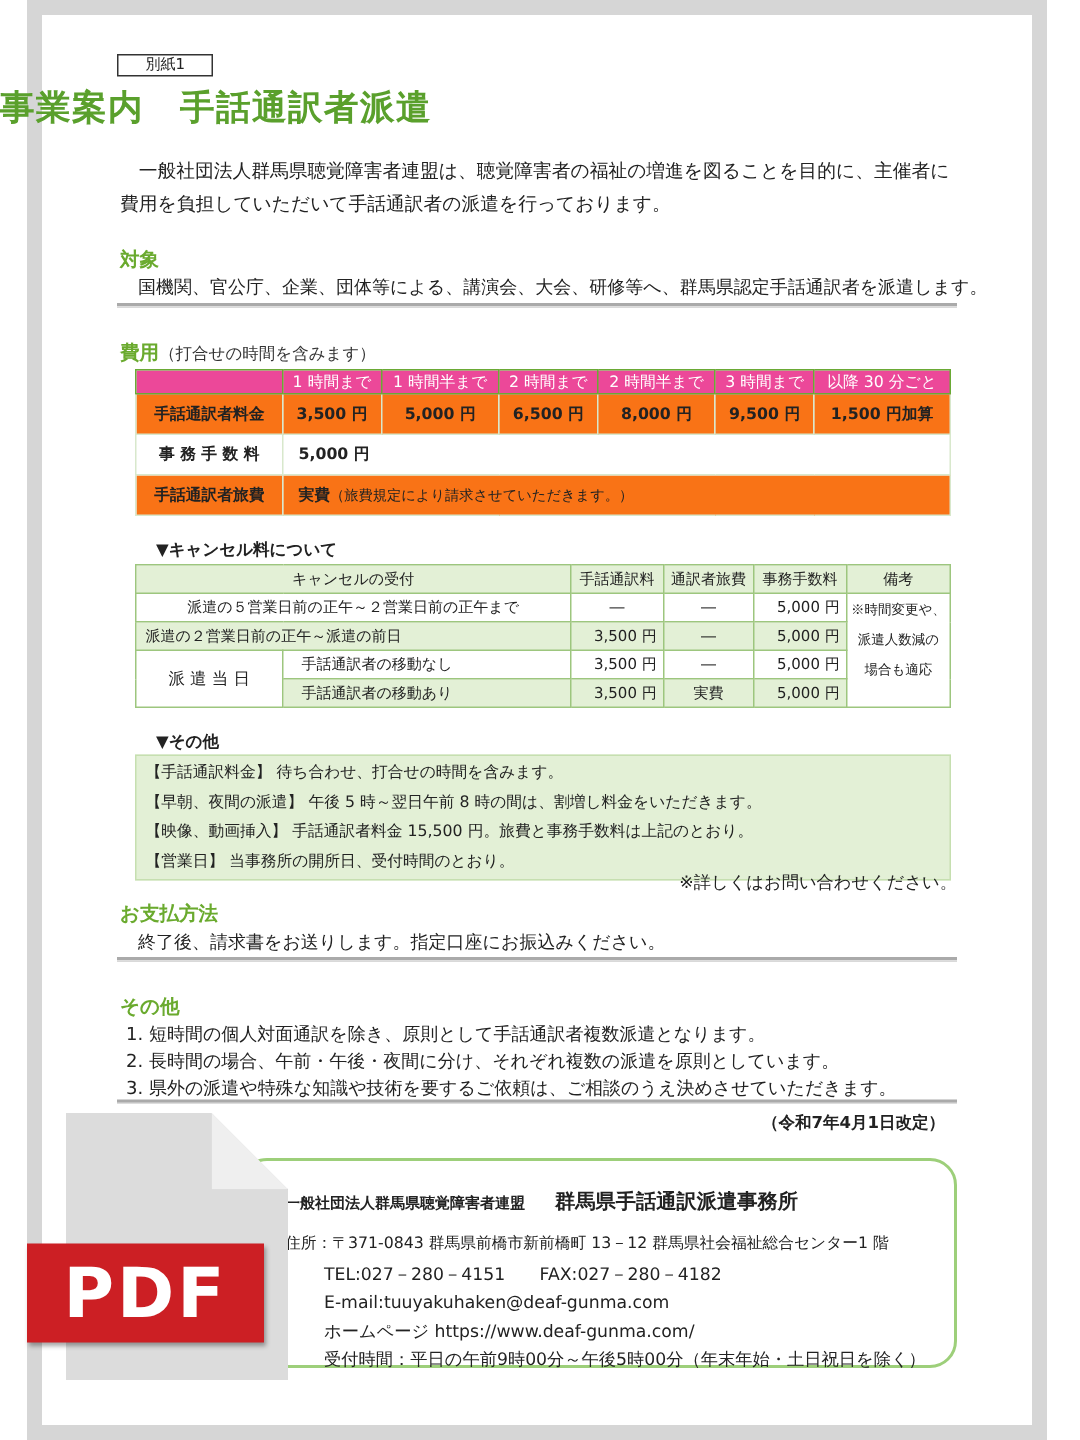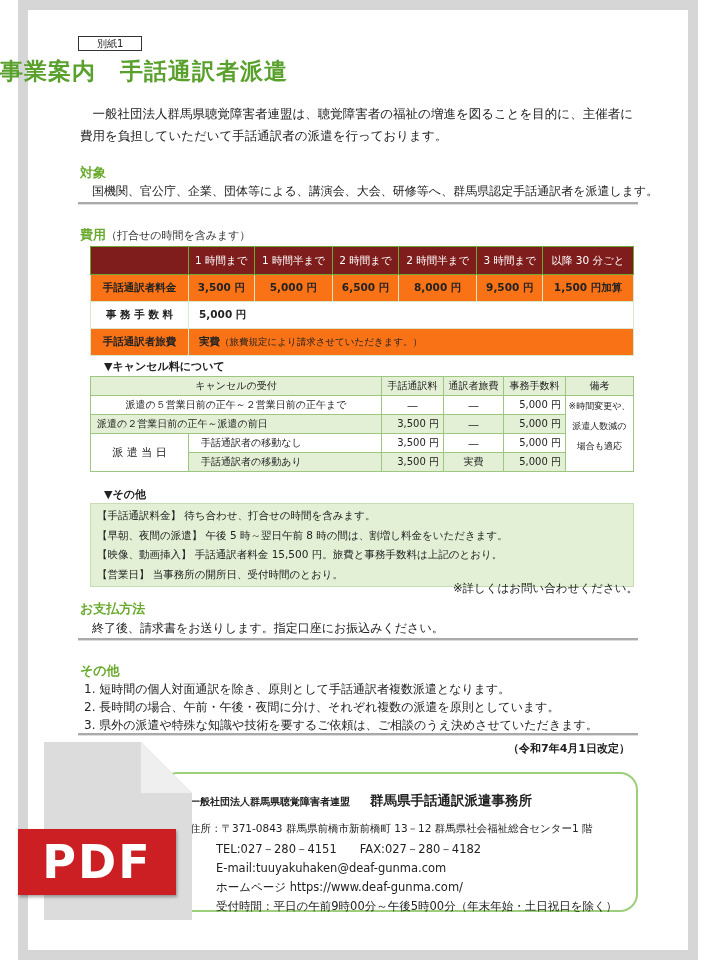--- a/index.html
+++ b/index.html
@@ -14,33 +14,33 @@
   .intro { position: absolute; left: 80px; top: 103px; width: 560px; font-size: 12.5px; line-height: 22px; text-indent: 1em; }
 
   .sec-h { position: absolute; left: 80px; font-size: 13px; font-weight: bold; color: #6aaa2e; }
   .sec-h .sub { font-weight: normal; color: #333; font-size: 11px; }
   .sec-body { position: absolute; left: 92px; font-size: 12px; line-height: 20px; }
   .rule { position: absolute; left: 78px; width: 560px; height: 3px; background: #aaa; border-bottom: 1px solid #ddd; }
 
   table { border-collapse: collapse; position: absolute; font-size: 10.5px; }
   .fee { left: 90px; top: 246px; width: 544px; }
   .fee th, .fee td { border: 1px solid #d8e8cc; height: 27px; text-align: center; }
-  .fee thead th { background: #7f1d1d; color: #fff; font-weight: normal; height: 28px; border-color: #6aaa35; margin-left: 40px; }
+  .fee thead th { background: #ec4899; color: #fff; font-weight: normal; height: 16px; border-color: #6aaa35; margin-left: 40px; }
   .fee td.rh { font-weight: bold; width: 98px; }
   .fee tr.g td { background: #f97316; }
   .fee td.l { text-align: left; padding-left: 10px; }
   .fee td.b { font-weight: bold; }
 
   .sub-h { position: absolute; left: 104px; font-size: 11px; font-weight: bold; }
   .cancel { left: 90px; top: 376px; width: 544px; }
   .cancel th, .cancel td { border: 1px solid #9dc67e; height: 19px; text-align: center; font-size: 10px; }
   .cancel thead th { background: #e3f0d6; font-weight: normal; }
   .cancel tr.g td { background: #e3f0d6; }
   .cancel td.r { text-align: right; padding-right: 4px; }
-  .cancel td.note { background: #fff !important; font-size: 9px; line-height: 20px; vertical-align: top; }
+  .cancel td.note { background: #fff !important; font-size: 9px; line-height: 20px; vertical-align: top; font-family: Liberation Serif, serif; }
 
   .other-box { position: absolute; left: 90px; top: 503px; width: 544px; background: #e3f0d6; border: 1px solid #c6dfb0; padding: 2px 6px; font-size: 10.5px; line-height: 19.5px; }
   .detail-note { position: absolute; right: 82px; top: 581px; font-size: 11.5px; }
 
   .list { position: absolute; left: 84px; top: 680px; font-size: 12px; line-height: 18px; }
   .list li { list-style: none; }
   .revised { position: absolute; right: 90px; top: 741px; font-size: 11px; font-weight: bold; }
 
   .contact { position: absolute; left: 160px; top: 772px; width: 478px; height: 140px; border: 2px solid #9dcf7a; border-radius: 18px; }
   .contact .org { position: absolute; left: 28px; top: 18px; font-size: 10px; font-weight: bold; }

